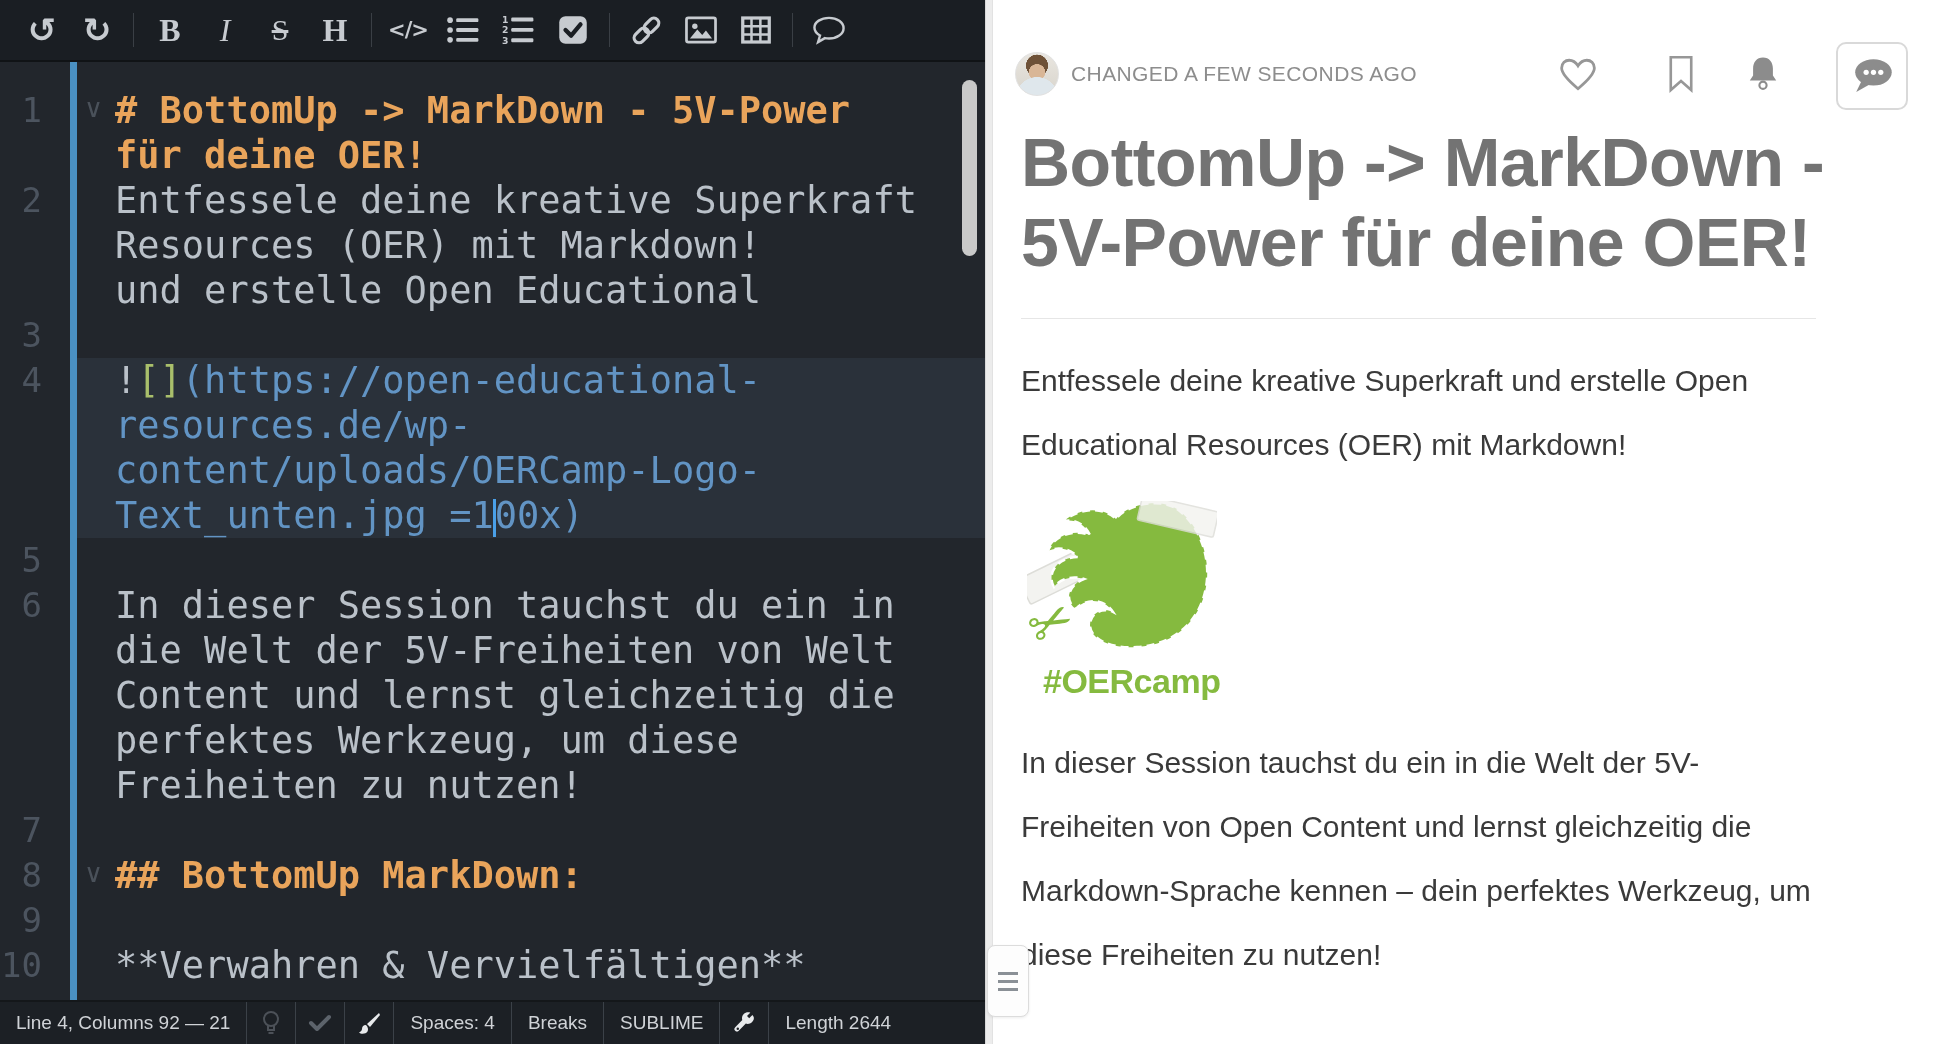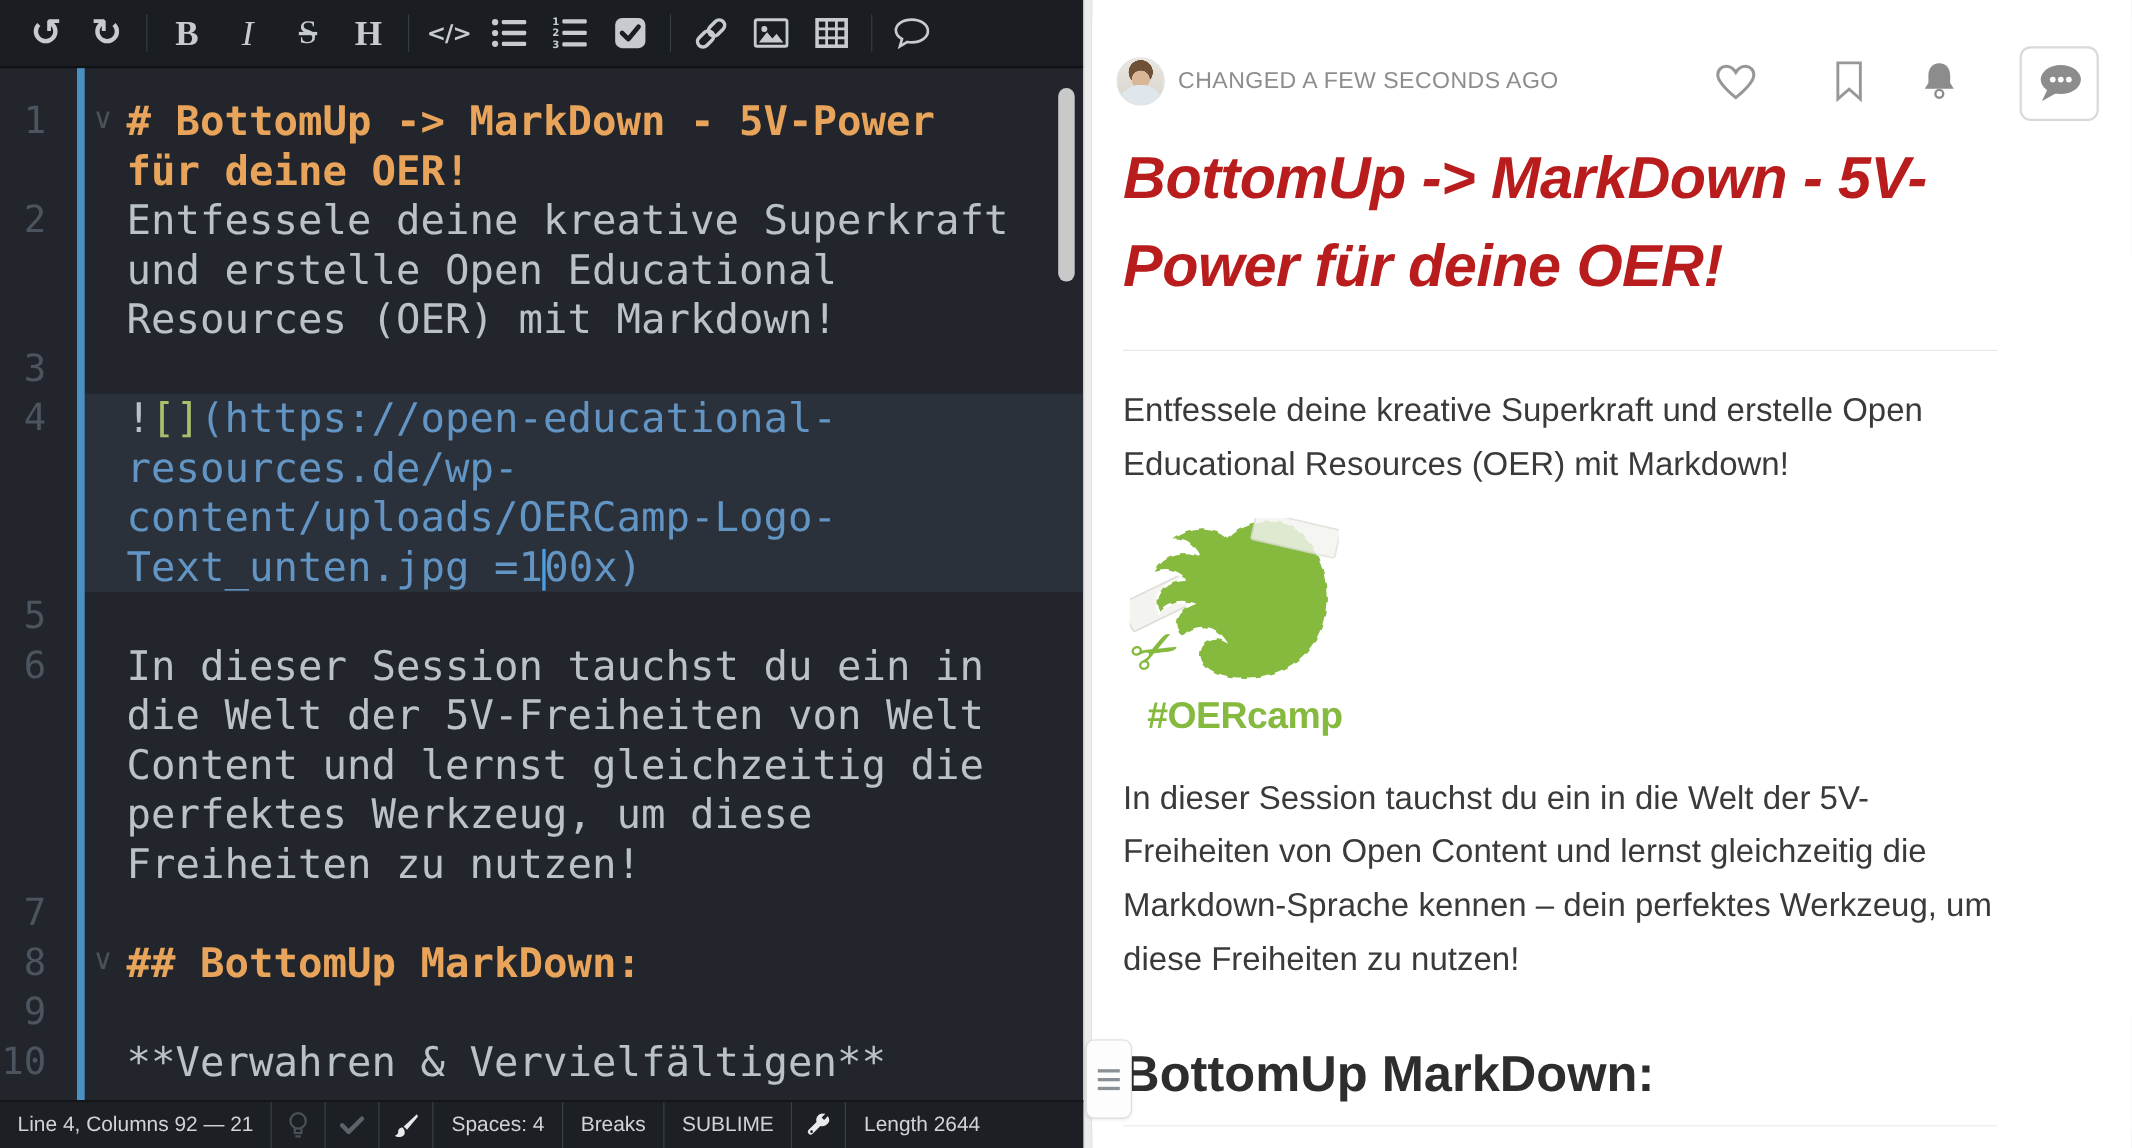--- a/index.html
+++ b/index.html
@@ -78,24 +78,24 @@
   .hicon { position:absolute; top:14px; width:44px; height:44px; display:flex; align-items:center;
            justify-content:center; color:#979797; cursor:pointer; }
   #icon-heart   { left:563px; }
   #icon-bookmark{ left:666px; }
   #icon-bell    { left:748px; }
   #comment-btn { position:absolute; left:843px; top:4px; width:72px; height:68px;
                  border:2px solid #d9d9d9; border-radius:10px; background:#fff;
                  display:flex; align-items:center; justify-content:center; cursor:pointer; }
 
   #preview-body { position:absolute; left:28px; top:122px; width:830px; }
-  #doc-title { width:820px; font-size:54px; line-height:80px; font-weight:700; color:#b91c1c;
-               letter-spacing:-0.5px;font-style:italic; }
+  #doc-title { width:820px; font-size:68px; line-height:80px; font-weight:700; color:#737373;
+               letter-spacing:-0.5px; }
   #title-rule { width:795px; height:1px; background:#e6e6e6; margin-top:36px; }
-  .doc-p { width:795px; font-size:30px; line-height:49px; color:#3a3a3a; margin-top:30px; }
+  .doc-p { width:795px; font-size:30px; line-height:64px; color:#3a3a3a; margin-top:30px; }
   #logo-block { margin-top:24px; margin-left:6px; width:200px; }
   #logo-text { font-size:34px; font-weight:700; color:var(--logo-green); margin-top:3px;
                margin-left:16px; letter-spacing:-0.5px; }
   #doc-h2 { width:795px; font-size:46px; font-weight:700; color:#2d2d2d; margin-top:52px;
             padding-bottom:20px; border-bottom:1px solid #eaeaea; }
   .scissors { position:absolute; left:2px; top:96px; font-family:"DejaVu Sans",sans-serif;
               font-size:52px; color:var(--logo-green); transform:rotate(-28deg); line-height:1; }
   #logo-art { position:relative; width:190px; height:158px; }
 </style>
 </head>
@@ -181,22 +181,22 @@
           <svg width="34" height="30" viewBox="0 0 28 24" fill="none" stroke="currentColor" stroke-width="2">
             <path d="M14,2 C7.4,2 2,5.4 2,10 C2,12.7 3.8,15 6.6,16.5 L5,22 L10.6,18.7 C11.7,18.9 12.8,19 14,19 C20.6,19 26,15.3 26,10.5 C26,5.7 20.6,2 14,2 Z"></path>
           </svg>
         </div>
       </div>
     <div id="blue-rule"></div>
     <div id="editor">
         <div class="erow"><span class="lnum">1</span><span class="chev">∨</span><span class="ecode"><span class="seg-h"># BottomUp -&gt; MarkDown - 5V-Power</span></span></div>
         <div class="erow"><span class="ecode"><span class="seg-h">für deine OER!</span></span></div>
         <div class="erow"><span class="lnum">2</span><span class="ecode"><span class="seg-t">Entfessele deine kreative Superkraft</span></span></div>
+        <div class="erow"><span class="ecode"><span class="seg-t">Resources (OER) mit Markdown!</span></span></div>
         <div class="erow"><span class="ecode"><span class="seg-t">und erstelle Open Educational</span></span></div>
-        <div class="erow"><span class="ecode"><span class="seg-t">Resources (OER) mit Markdown!</span></span></div>
         <div class="erow"><span class="lnum">3</span><span class="ecode"></span></div>
         <div class="erow active"><span class="lnum">4</span><span class="ecode"><span class="seg-t">!</span><span class="seg-b">[]</span><span class="seg-u">(https://open-educational-</span></span></div>
         <div class="erow active"><span class="ecode"><span class="seg-u">resources.de/wp-</span></span></div>
         <div class="erow active"><span class="ecode"><span class="seg-u">content/uploads/OERCamp-Logo-</span></span></div>
         <div class="erow active"><span class="ecode"><span class="seg-u">Text_unten.jpg =1</span><span class="seg-cursor"></span><span class="seg-u">00x)</span></span></div>
         <div class="erow"><span class="lnum">5</span><span class="ecode"></span></div>
         <div class="erow"><span class="lnum">6</span><span class="ecode"><span class="seg-t">In dieser Session tauchst du ein in</span></span></div>
         <div class="erow"><span class="ecode"><span class="seg-t">die Welt der 5V-Freiheiten von Welt</span></span></div>
         <div class="erow"><span class="ecode"><span class="seg-t">Content und lernst gleichzeitig die</span></span></div>
         <div class="erow"><span class="ecode"><span class="seg-t">perfektes Werkzeug, um diese</span></span></div>

